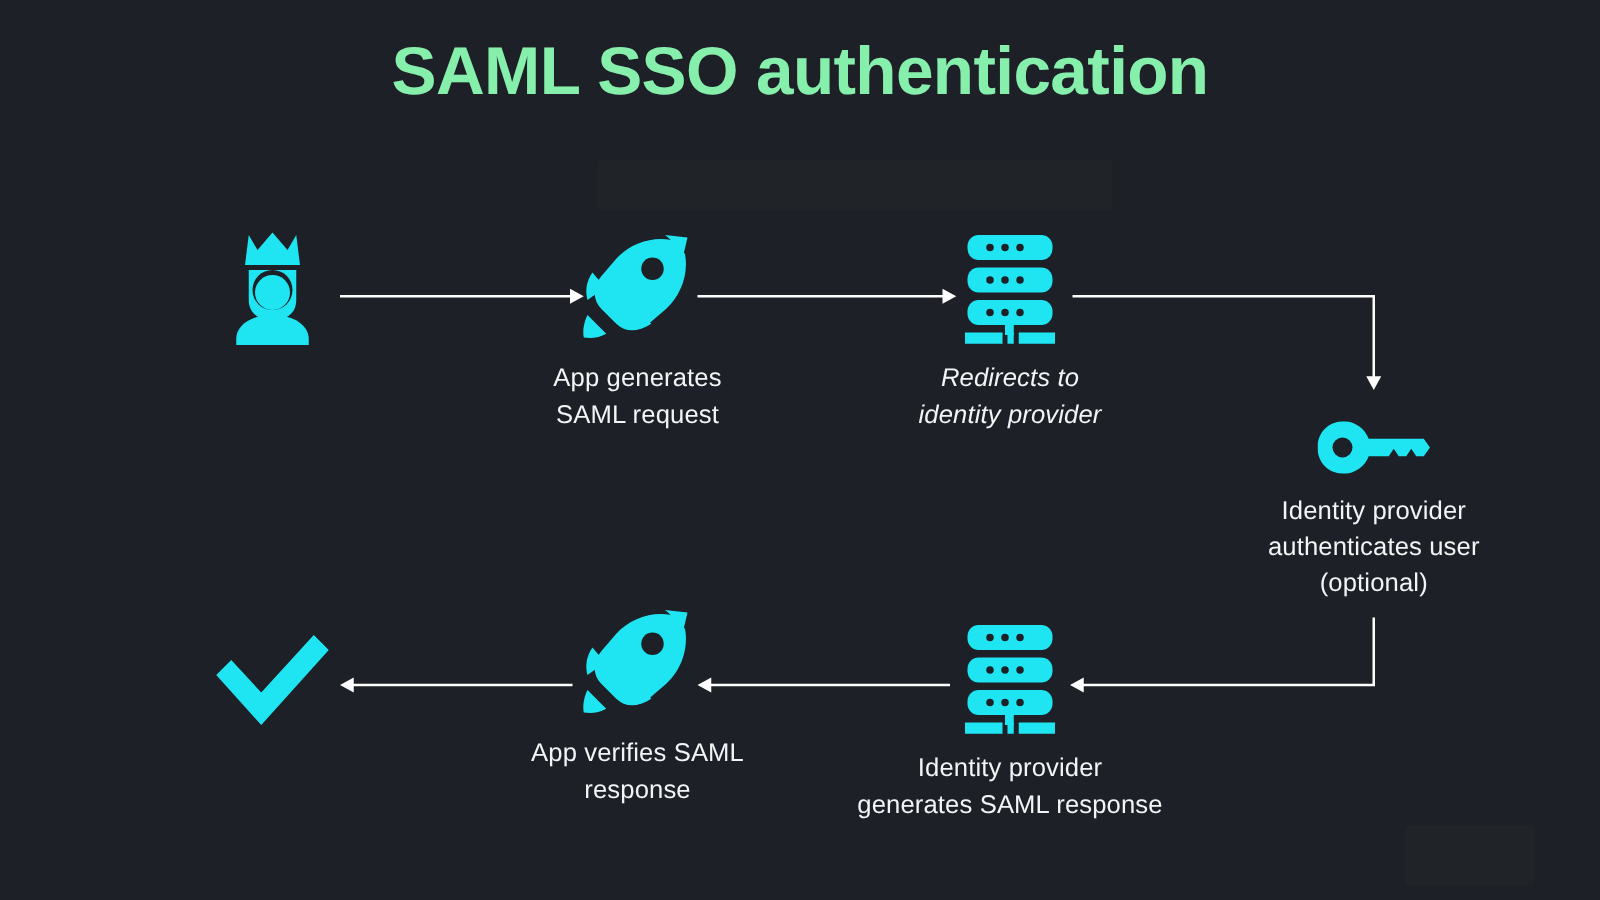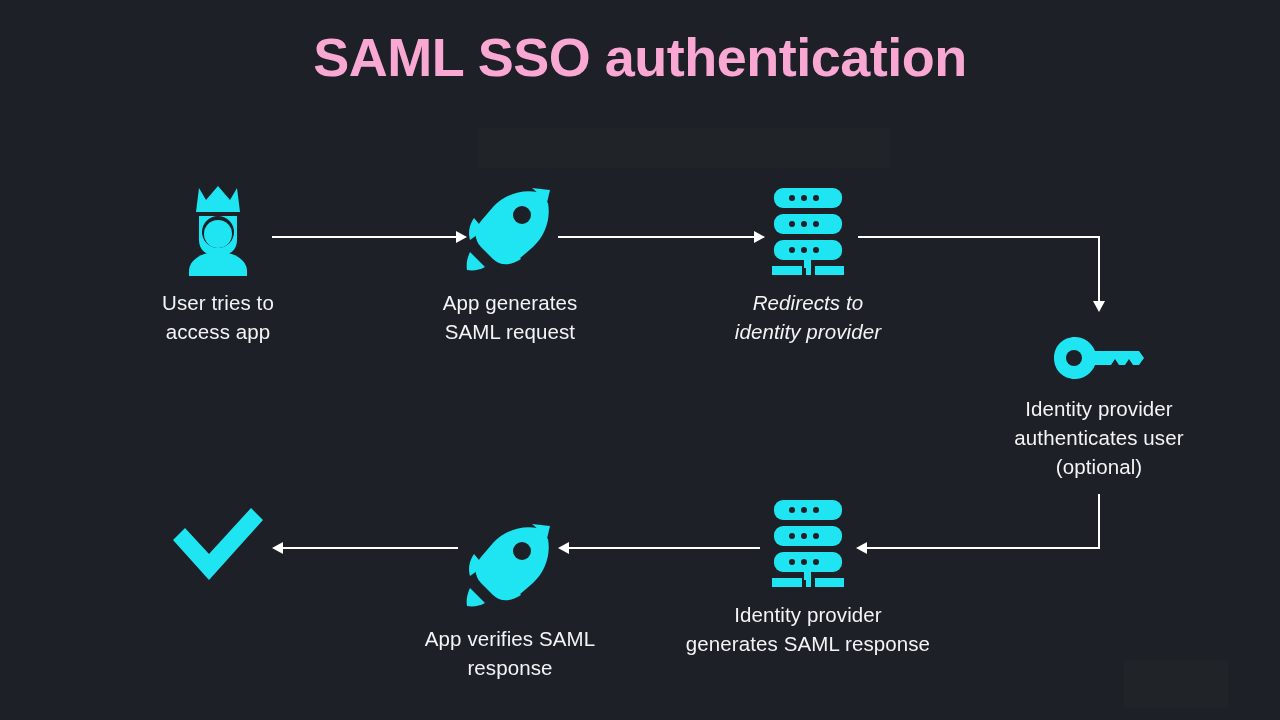--- a/index.html
+++ b/index.html
@@ -19,21 +19,21 @@
     pointer-events:none;
   }
 
   .title{
     position:absolute;
     left:0;right:0;top:26px;
     text-align:center;
     font-size:54px;
     font-weight:bold;
     letter-spacing:-0.5px;
-    color:#f9a8d4;
+    color:#86efac;
     font-family:"Liberation Sans", sans-serif;
   }
 
   .node{position:absolute;text-align:center;}
   .node .icon{
     height:100px;
     display:flex;align-items:center;justify-content:center;
   }
   .caption{
     margin-top:8px;
@@ -68,22 +68,20 @@
   <div class="node" style="left:98px;top:180px;width:240px;">
     <div class="icon">
       <svg width="82" height="92" viewBox="0 0 82 92">
         <path fill="#1fe5f2" d="M41 2 L53 16 L60 4 L63 28 L19 28 L22 4 L29 16 Z"></path>
         <path fill="#1fe5f2" d="M22 32 h38 v24 c0 10 -7 16 -19 16 s-19 -6 -19 -16 Z"></path>
         <circle cx="41" cy="48" r="16" fill="#1d2026"></circle>
         <path fill="#1fe5f2" d="M41 36 a14 14 0 0 1 14 14 a14 14 0 0 1 -28 0 a14 14 0 0 1 14 -14 Z"></path>
         <path fill="#1fe5f2" d="M41 68 c-18 0 -29 9 -29 19 v5 h58 v-5 c0 -10 -11 -19 -29 -19 Z"></path>
       </svg>
     </div>
-    <div class="caption">User tries to
-access app</div>
   </div>
 
   <div class="ln h" style="left:272px;top:236px;width:186px;"></div>
   <div class="ah right" style="left:456px;top:231px;"></div>
 
   <div class="node" style="left:390px;top:180px;width:240px;">
     <div class="icon">
       <svg width="92" height="92" viewBox="0 0 92 92">
         <path fill="#1fe5f2" d="M73 8 c-16 -3 -33 3 -44 15 L17 37 c-7 8 -7 19 0 26 l12 12 c7 7 18 7 26 0 l14 -12 c12 -11 18 -28 15 -44 Z"></path>
         <circle cx="58" cy="31" r="9" fill="#1d2026"></circle>
@@ -166,21 +164,21 @@
         <rect x="45" y="82" width="29" height="9" fill="#1fe5f2"></rect>
       </svg>
     </div>
     <div class="caption">Identity provider
 generates SAML response</div>
   </div>
 
   <div class="ln h" style="left:568px;top:547px;width:192px;"></div>
   <div class="ah left" style="left:558px;top:542px;"></div>
 
-  <div class="node" style="left:390px;top:516px;width:240px;">
+  <div class="node" style="left:390px;top:480px;width:240px;">
     <div class="icon">
       <svg width="92" height="92" viewBox="0 0 92 92">
         <path fill="#1fe5f2" d="M73 8 c-16 -3 -33 3 -44 15 L17 37 c-7 8 -7 19 0 26 l12 12 c7 7 18 7 26 0 l14 -12 c12 -11 18 -28 15 -44 Z"></path>
         <circle cx="58" cy="31" r="9" fill="#1d2026"></circle>
         <path fill="#1fe5f2" d="M68 4 l18 2 l-4 17 c-4 -8 -7 -14 -14 -19 Z"></path>
         <path fill="#1fe5f2" d="M10 34 c-5 7 -6 15 -4 22 l14 -10 Z"></path>
         <path fill="#1fe5f2" d="M34 78 c7 3 16 2 23 -3 l-12 -14 Z"></path>
         <path fill="#1fe5f2" d="M6 68 c-3 6 -4 13 -3 18 c6 1 13 0 18 -3 Z"></path>
       </svg>
     </div>

